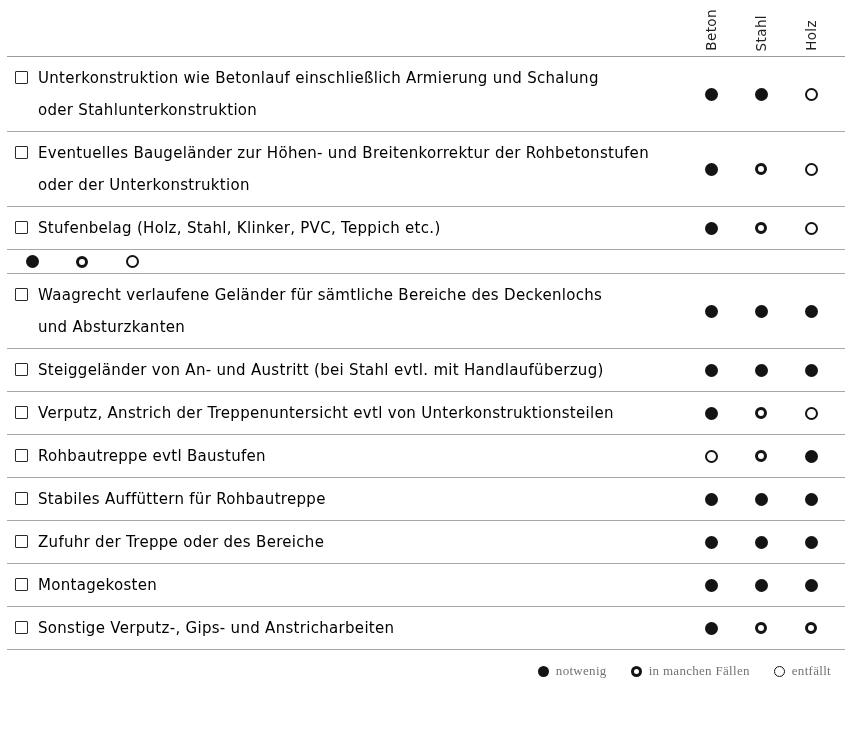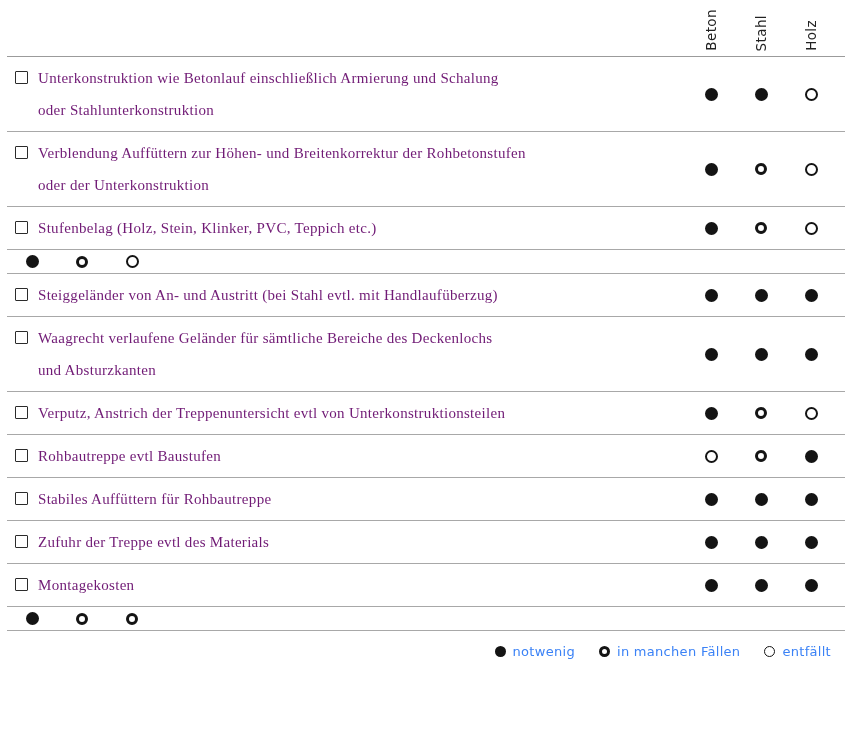--- a/index.html
+++ b/index.html
@@ -26,34 +26,34 @@
 
   
   .row { display:flex; border-bottom:1px solid #a8a8a8; padding:5px 0; }
   .row-label-area { flex:1; display:flex; padding-left:8px; min-width:0; }
   .checkbox {
     width:13px; height:13px; border:1.7px solid #2b2b2b; border-radius:1px;
     box-sizing:border-box; flex:0 0 auto; margin:9px 10px 0 0; background:#fff;
   }
   .row-label {
     font-size:15px; line-height:32px; letter-spacing:0.3px;
-    white-space:pre-line; color:#701a75;font-family:Liberation Serif, serif;
+    white-space:pre-line; color:#000000;
   }
   .dots { width:150px; margin-right:9px; display:flex; align-items:center; flex:0 0 auto; }
   .dot-cell { width:50px; display:flex; justify-content:center; }
 
   .dot { border-radius:50%; box-sizing:border-box; }
   .dot-full { width:13px; height:13px; background:#141414; }
   .dot-half { width:12px; height:12px; border:3.6px solid #141414; background:#fff; }
   .dot-none { width:13px; height:13px; border:2px solid #141414; background:#fff; }
 
   
   .legend {
     display:flex; justify-content:flex-end; align-items:center;
-    gap:24px; padding:13px 14px 0 0; font-size:13px; letter-spacing:0.3px; color:#3b82f6;
+    gap:24px; padding:13px 14px 0 0; font-size:13px; letter-spacing:0.3px; color:#737373;font-family:Liberation Serif, serif;
   }
   .legend-item { display:flex; align-items:center; gap:7px; }
   .legend .dot-full { width:11px; height:11px; }
   .legend .dot-half { width:11px; height:11px; border-width:3.2px; }
   .legend .dot-none { width:11px; height:11px; border-width:1.8px; }
 </style>
 </head>
 <body>
 
 <div class="sheet">
@@ -88,79 +88,62 @@
             <span class="dot dot-full" title="notwenig"></span>
           </div>
           <div class="dot-cell">
             <span class="dot dot-none" title="entfällt"></span>
           </div>
         </div>
       </div>
       <div class="row">
         <div class="row-label-area">
           <span class="checkbox"></span>
-          <span class="row-label">Verblendung Auffüttern zur Höhen- und Breitenkorrektur der Rohbetonstufen
+          <span class="row-label">Eventuelles Baugeländer zur Höhen- und Breitenkorrektur der Rohbetonstufen
 oder der Unterkonstruktion</span>
         </div>
         <div class="dots">
           <div class="dot-cell">
             <span class="dot dot-full" title="notwenig"></span>
           </div>
           <div class="dot-cell">
             <span class="dot dot-half" title="in manchen Fällen"></span>
           </div>
           <div class="dot-cell">
             <span class="dot dot-none" title="entfällt"></span>
           </div>
         </div>
       </div>
       <div class="row">
         <div class="row-label-area">
           <span class="checkbox"></span>
-          <span class="row-label">Stufenbelag (Holz, Stein, Klinker, PVC, Teppich etc.)</span>
-        </div>
-        <div class="dots">
-          <div class="dot-cell">
-            <span class="dot dot-full" title="notwenig"></span>
-          </div>
-          <div class="dot-cell">
-            <span class="dot dot-half" title="in manchen Fällen"></span>
-          </div>
-          <div class="dot-cell">
-            <span class="dot dot-none" title="entfällt"></span>
-          </div>
-        </div>
-      </div>
-      <div class="row">
-        <div class="dots">
-          <div class="dot-cell">
-            <span class="dot dot-full" title="notwenig"></span>
-          </div>
-          <div class="dot-cell">
-            <span class="dot dot-half" title="in manchen Fällen"></span>
-          </div>
-          <div class="dot-cell">
-            <span class="dot dot-none" title="entfällt"></span>
-          </div>
-        </div>
-      </div>
-      <div class="row">
-        <div class="row-label-area">
-          <span class="checkbox"></span>
-          <span class="row-label">Steiggeländer von An- und Austritt (bei Stahl evtl. mit Handlaufüberzug)</span>
-        </div>
-        <div class="dots">
-          <div class="dot-cell">
-            <span class="dot dot-full" title="notwenig"></span>
-          </div>
-          <div class="dot-cell">
-            <span class="dot dot-full" title="notwenig"></span>
-          </div>
-          <div class="dot-cell">
-            <span class="dot dot-full" title="notwenig"></span>
+          <span class="row-label">Stufenbelag (Holz, Stahl, Klinker, PVC, Teppich etc.)</span>
+        </div>
+        <div class="dots">
+          <div class="dot-cell">
+            <span class="dot dot-full" title="notwenig"></span>
+          </div>
+          <div class="dot-cell">
+            <span class="dot dot-half" title="in manchen Fällen"></span>
+          </div>
+          <div class="dot-cell">
+            <span class="dot dot-none" title="entfällt"></span>
+          </div>
+        </div>
+      </div>
+      <div class="row">
+        <div class="dots">
+          <div class="dot-cell">
+            <span class="dot dot-full" title="notwenig"></span>
+          </div>
+          <div class="dot-cell">
+            <span class="dot dot-half" title="in manchen Fällen"></span>
+          </div>
+          <div class="dot-cell">
+            <span class="dot dot-none" title="entfällt"></span>
           </div>
         </div>
       </div>
       <div class="row">
         <div class="row-label-area">
           <span class="checkbox"></span>
           <span class="row-label">Waagrecht verlaufene Geländer für sämtliche Bereiche des Deckenlochs
 und Absturzkanten</span>
         </div>
         <div class="dots">
@@ -171,20 +154,37 @@
             <span class="dot dot-full" title="notwenig"></span>
           </div>
           <div class="dot-cell">
             <span class="dot dot-full" title="notwenig"></span>
           </div>
         </div>
       </div>
       <div class="row">
         <div class="row-label-area">
           <span class="checkbox"></span>
+          <span class="row-label">Steiggeländer von An- und Austritt (bei Stahl evtl. mit Handlaufüberzug)</span>
+        </div>
+        <div class="dots">
+          <div class="dot-cell">
+            <span class="dot dot-full" title="notwenig"></span>
+          </div>
+          <div class="dot-cell">
+            <span class="dot dot-full" title="notwenig"></span>
+          </div>
+          <div class="dot-cell">
+            <span class="dot dot-full" title="notwenig"></span>
+          </div>
+        </div>
+      </div>
+      <div class="row">
+        <div class="row-label-area">
+          <span class="checkbox"></span>
           <span class="row-label">Verputz, Anstrich der Treppenuntersicht evtl von Unterkonstruktionsteilen</span>
         </div>
         <div class="dots">
           <div class="dot-cell">
             <span class="dot dot-full" title="notwenig"></span>
           </div>
           <div class="dot-cell">
             <span class="dot dot-half" title="in manchen Fällen"></span>
           </div>
           <div class="dot-cell">
@@ -222,21 +222,21 @@
             <span class="dot dot-full" title="notwenig"></span>
           </div>
           <div class="dot-cell">
             <span class="dot dot-full" title="notwenig"></span>
           </div>
         </div>
       </div>
       <div class="row">
         <div class="row-label-area">
           <span class="checkbox"></span>
-          <span class="row-label">Zufuhr der Treppe evtl des Materials</span>
+          <span class="row-label">Zufuhr der Treppe oder des Bereiche</span>
         </div>
         <div class="dots">
           <div class="dot-cell">
             <span class="dot dot-full" title="notwenig"></span>
           </div>
           <div class="dot-cell">
             <span class="dot dot-full" title="notwenig"></span>
           </div>
           <div class="dot-cell">
             <span class="dot dot-full" title="notwenig"></span>
@@ -254,20 +254,24 @@
           </div>
           <div class="dot-cell">
             <span class="dot dot-full" title="notwenig"></span>
           </div>
           <div class="dot-cell">
             <span class="dot dot-full" title="notwenig"></span>
           </div>
         </div>
       </div>
       <div class="row">
+        <div class="row-label-area">
+          <span class="checkbox"></span>
+          <span class="row-label">Sonstige Verputz-, Gips- und Anstricharbeiten</span>
+        </div>
         <div class="dots">
           <div class="dot-cell">
             <span class="dot dot-full" title="notwenig"></span>
           </div>
           <div class="dot-cell">
             <span class="dot dot-half" title="in manchen Fällen"></span>
           </div>
           <div class="dot-cell">
             <span class="dot dot-half" title="in manchen Fällen"></span>
           </div>

